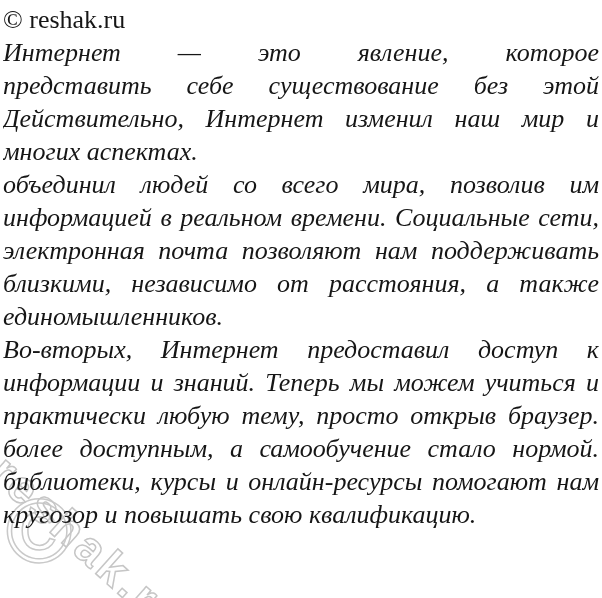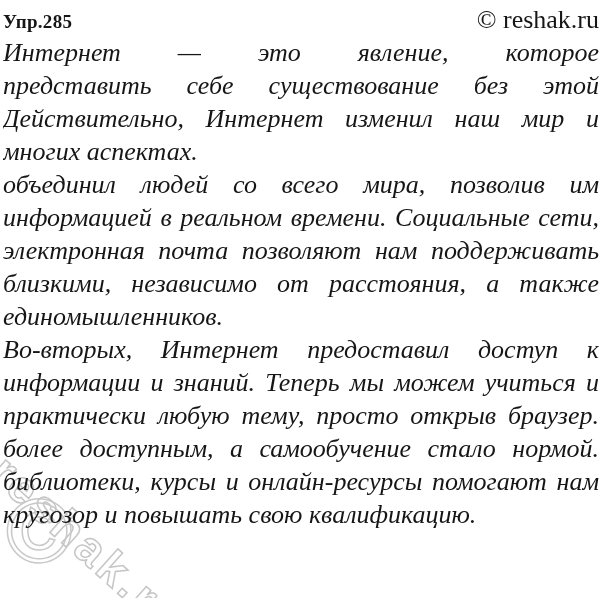--- a/index.html
+++ b/index.html
@@ -86,21 +86,20 @@
 <body>
 
 <div class="page">
 
   <div class="watermark">
     <div class="wm-copy">©</div>
     <div class="wm-text">reshak.ru</div>
   </div>
 
   <div class="header">
-    <span class="exercise">Упр.285</span>
     <span class="credit">© reshak.ru</span>
   </div>
 
   <div class="body">
     <div>
       <div class="line">Интернет — это явление, которое революционизировало нашу жизнь и</div>
       <div class="line">представить себе существование без этой глобальной сети.</div>
       <div class="line">Действительно, Интернет изменил наш мир и обогатил нашу жизнь во</div>
       <div class="line para-end">многих аспектах.</div>
     </div>

